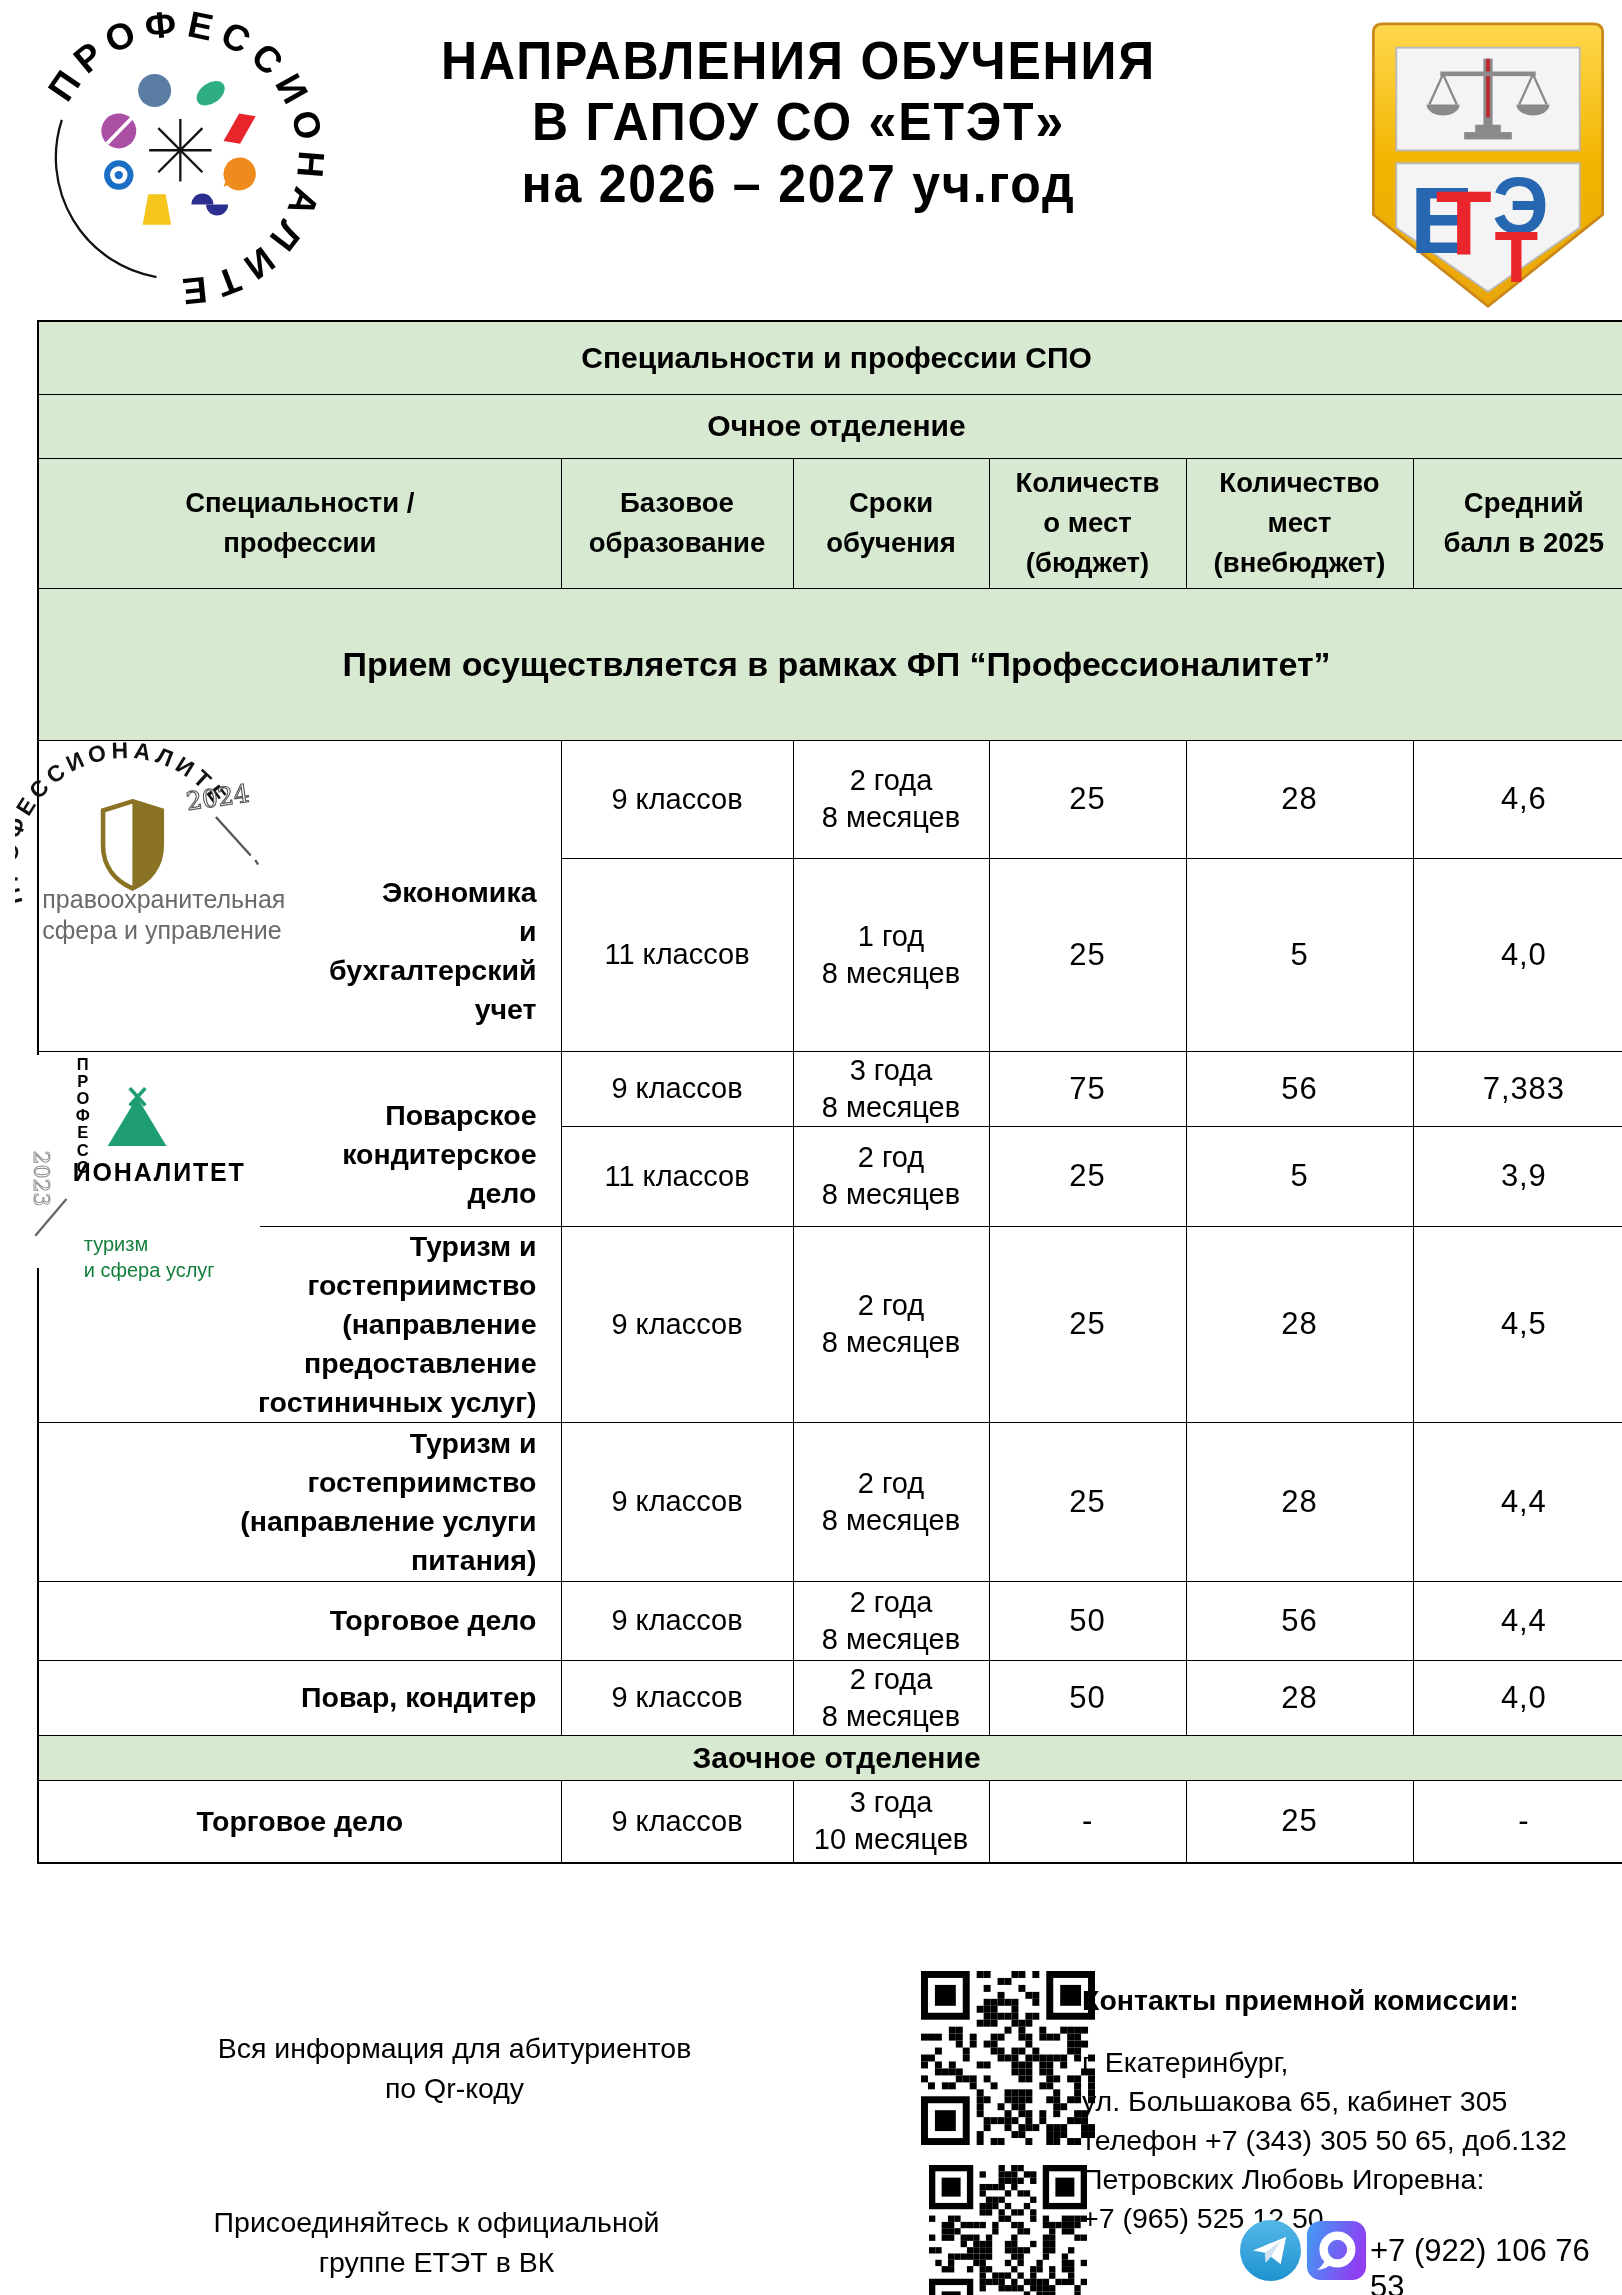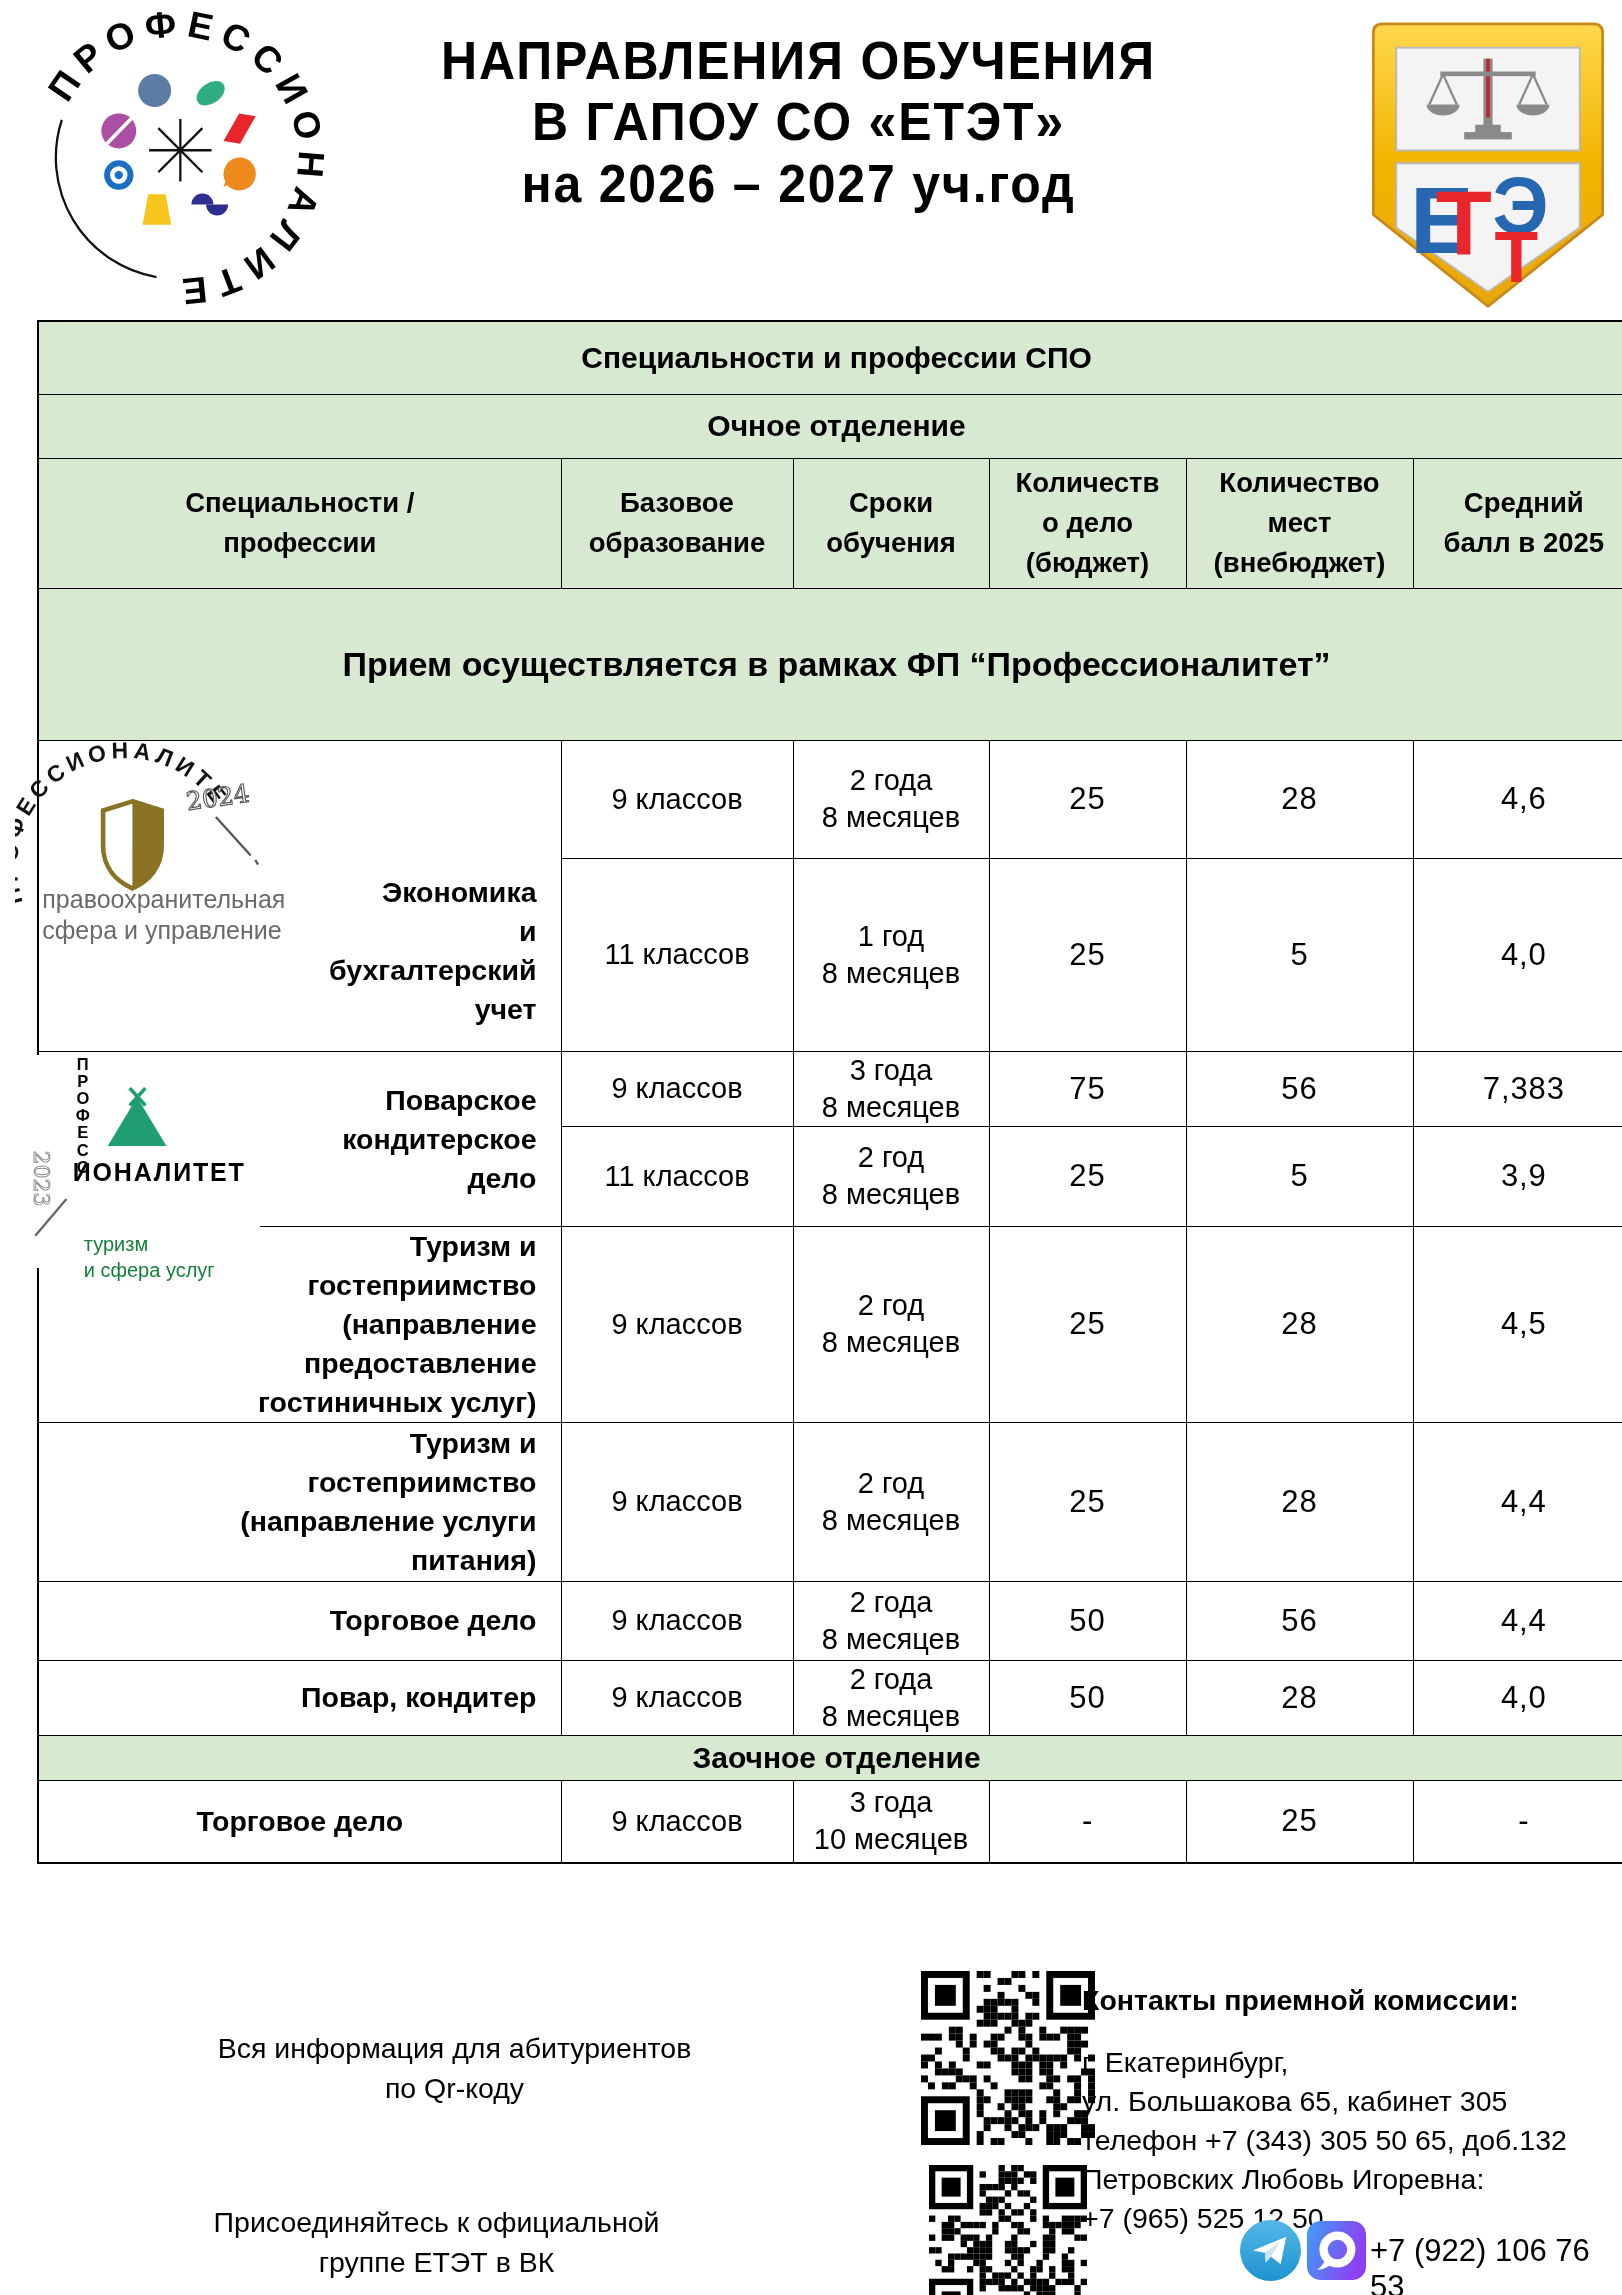--- a/index.html
+++ b/index.html
@@ -20,21 +20,21 @@
   td { border:1.8px solid #000; text-align:center; vertical-align:middle; }
   .g { background:#d8e9d2; }
   .g-title { font-size:30px; font-weight:800; }
   .hdr-cell { font-size:27.5px; font-weight:800; line-height:40px; }
   .note-cell { font-size:34px; font-weight:800; }
   .cell { font-size:29px; font-weight:400; line-height:37px; }
   .num { font-size:31px; font-weight:400; letter-spacing:0.9px; }
   .name { font-size:28.5px; font-weight:800; line-height:39px; }
   .name-cell { text-align:right; padding-right:24px; }
   .name-cell.vbottom { vertical-align:bottom; padding-bottom:22px; }
-  .name-cell.vtop { vertical-align:top; padding-top:29px; }
+  .name-cell.vtop { vertical-align:top; padding-top:44px; }
   .name-cell.ctr { text-align:center; padding-right:0; }
 
   
   .logo-2024 { position:absolute; left:1.8px; top:417px; width:277px; height:202px; }
   .b24-caption { position:absolute; left:27.5px; top:147px; font-size:25px; line-height:31px; color:#6a6a6a; }
   .b24-year { position:absolute; left:171px; top:46px; font-size:25px; font-family:"DejaVu Serif",serif;
     color:#fff; -webkit-text-stroke:1.1px #555; transform:rotate(-8deg); }
   .logo-2023 { position:absolute; left:2.8px; top:735px; width:244px; height:213px; background:#fff; }
   .b23-vert { position:absolute; left:57px; top:0px; writing-mode:vertical-rl; text-orientation:upright;
     font-size:16.5px; font-weight:800; letter-spacing:-0.9px; height:116px; }
@@ -149,21 +149,21 @@
             <td colspan="6" class="g g-title">Очное отделение</td>
           </tr>
       <tr style="height:130px">
         <td class="g hdr-cell pre">Специальности /
 профессии</td>
         <td class="g hdr-cell pre">Базовое
 образование</td>
         <td class="g hdr-cell pre">Сроки
 обучения</td>
         <td class="g hdr-cell pre">Количеств
-о дело
+о мест
 (бюджет)</td>
         <td class="g hdr-cell pre">Количество
 мест
 (внебюджет)</td>
         <td class="g hdr-cell pre">Средний
 балл в 2025</td>
       </tr>
       <tr style="height:152px">
             <td colspan="6" class="g note-cell">Прием осуществляется в рамках ФП “Профессионалитет”</td>
           </tr>

